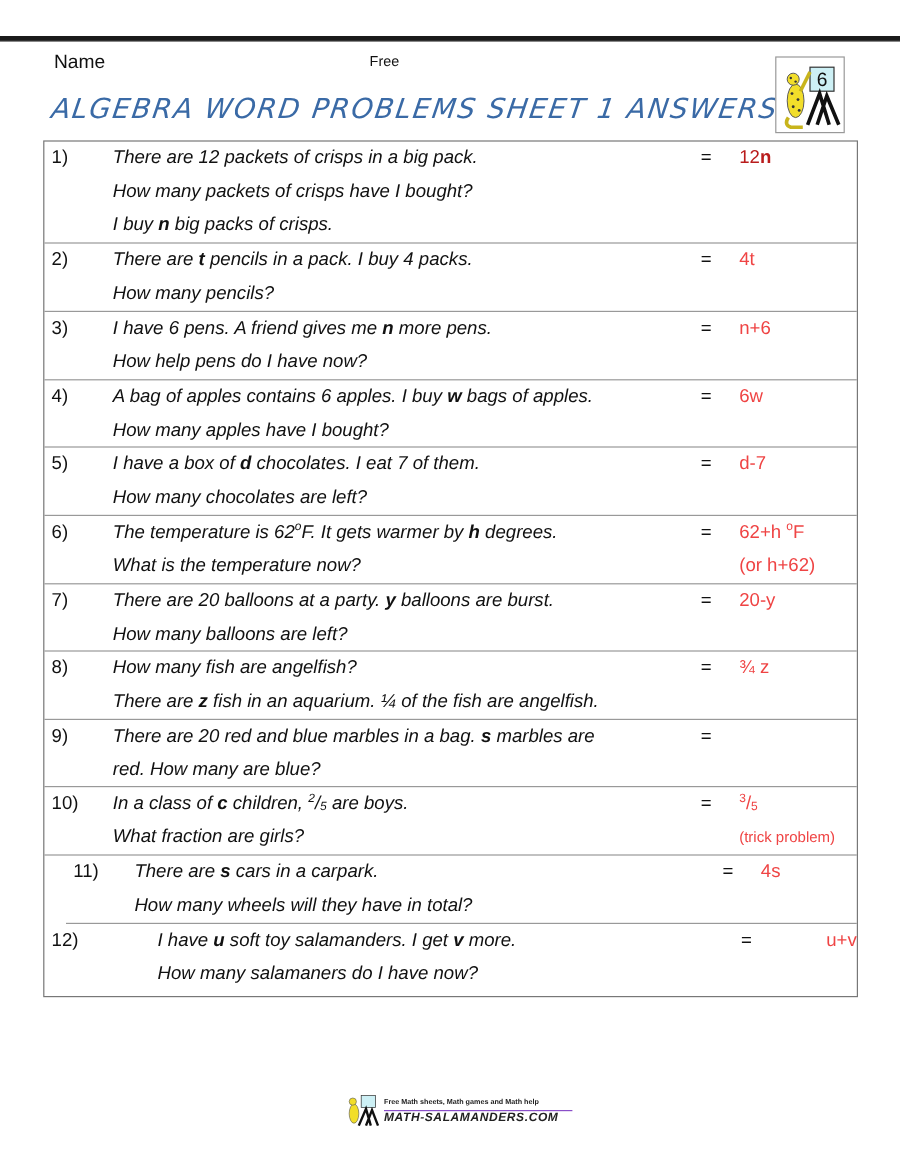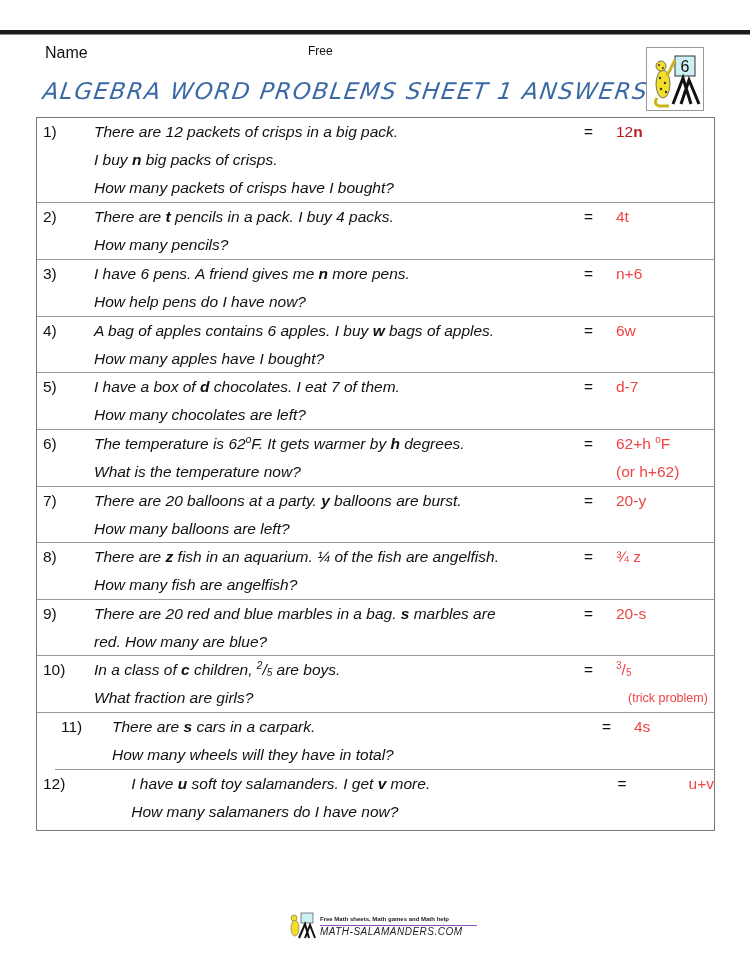--- a/index.html
+++ b/index.html
@@ -27,34 +27,34 @@
       border: 1px solid #777; border-collapse: collapse;
     }
     .row { display: flex; border-bottom: 1px solid #999; position: relative; }
     .row:last-child { border-bottom: none; gap: 42px; }
     .qnum { width: 51px; padding-left: 6px; font-size: 15.5px; line-height: 28px; padding-top: 0; }
     .question { width: 490px; font-size: 15.5px; line-height: 28px; }
     .question .line { display: block; white-space: nowrap; font-style: italic; }
     .eq { width: 32px; font-size: 15.5px; line-height: 28px; text-align: left; }
     .answer { flex: 1; font-size: 15.5px; line-height: 28px; color: #ef4444; }
     .answer.black { color: #b91c1c; }
-    .answer .note-small { display: block; font-size: 12.5px; line-height: 28px; margin-left: 12px; }
+    .answer .note-small { display: block; font-size: 12.5px; line-height: 28px; }
     .answer .sub-line { display: block; }
     b { font-weight: bold; }
     sup { font-size: 10px; vertical-align: 6px; line-height: 0; }
     sub { font-size: 10px; vertical-align: -1px; line-height: 0; }
     .footer {
       position: absolute; left: 287px; top: 911px; width: 180px; height: 28px;
     }
     .footer-tag {
       position: absolute; left: 33px; top: 5px; font-size: 6px; font-weight: bold; color: #222; white-space: nowrap;
     }
     .footer-line { position: absolute; left: 33px; top: 14px; width: 157px; height: 1px; background: #8a4fc8; }
     .footer-site {
-      position: absolute; left: 33px; top: 15px; font-size: 10px; font-weight: normal; color: #222;
+      position: absolute; left: 33px; top: 15px; font-size: 10px; font-weight: bold; color: #222;
       font-style: italic; letter-spacing: 0.5px; white-space: nowrap;
     }
   </style>
 </head>
 <body>
 
 <div class="top-rule"></div>
 
 <div class="label-name">Name</div>
 <div class="label-date">Free</div>
@@ -76,22 +76,22 @@
       <circle cx="16" cy="20" r="1" fill="#333"></circle>
     <path d="M10 50 Q6 56 12 58 L22 58" stroke="#c8b41c" stroke-width="3" fill="none"></path>
   </svg>
 </div>
 
 <div class="worksheet" id="worksheet">
     <div class="row" style="height: 84px;">
       <div class="qnum">1)</div>
       <div class="question">
         <span class="line"><span>There are 12 packets of crisps in a big pack.</span></span>
+        <span class="line"><span>How many packets of crisps have I bought?</span></span>
         <span class="line"><span>I buy </span><b>n</b><span> big packs of crisps.</span></span>
-        <span class="line"><span>How many packets of crisps have I bought?</span></span>
       </div>
       <div class="eq">=</div>
       <div class="answer black">
         <span class="sub-line"><span style="font-weight: normal;">12<b>n</b></span></span>
       </div>
     </div>
     <div class="row" style="height: 56px;">
       <div class="qnum">2)</div>
       <div class="question">
         <span class="line"><span>There are </span><b>t</b><span> pencils in a pack. I buy 4 packs.</span></span>
@@ -154,38 +154,35 @@
         <span class="line"><span>How many balloons are left?</span></span>
       </div>
       <div class="eq">=</div>
       <div class="answer">
         <span class="sub-line"><span>20-y</span></span>
       </div>
     </div>
     <div class="row" style="height: 56px;">
       <div class="qnum">8)</div>
       <div class="question">
+        <span class="line"><span>How many fish are angelfish?</span></span>
         <span class="line"><span>There are </span><b>z</b><span> fish in an aquarium. ¼ of the fish are angelfish.</span></span>
-        <span class="line"><span>How many fish are angelfish?</span></span>
       </div>
       <div class="eq">=</div>
       <div class="answer">
         <span class="sub-line"><span>¾ z</span></span>
       </div>
     </div>
     <div class="row" style="height: 55px;">
       <div class="qnum">9)</div>
       <div class="question">
         <span class="line"><span>There are 20 red and blue marbles in a bag. </span><b>s</b><span> marbles are</span></span>
         <span class="line"><span>red. How many are blue?</span></span>
       </div>
       <div class="eq">=</div>
-      <div class="answer">
-        <span class="sub-line"><span>20-s</span></span>
-      </div>
     </div>
     <div class="row" style="height: 56px;">
       <div class="qnum">10)</div>
       <div class="question">
         <span class="line"><span>In a class of </span><b>c</b><span> children, </span><sup>2</sup><span>/</span><sub>5</sub><span> are boys.</span></span>
         <span class="line"><span>What fraction are girls?</span></span>
       </div>
       <div class="eq">=</div>
       <div class="answer">
         <span class="sub-line"><sup>3</sup><span>/</span><sub>5</sub></span>

